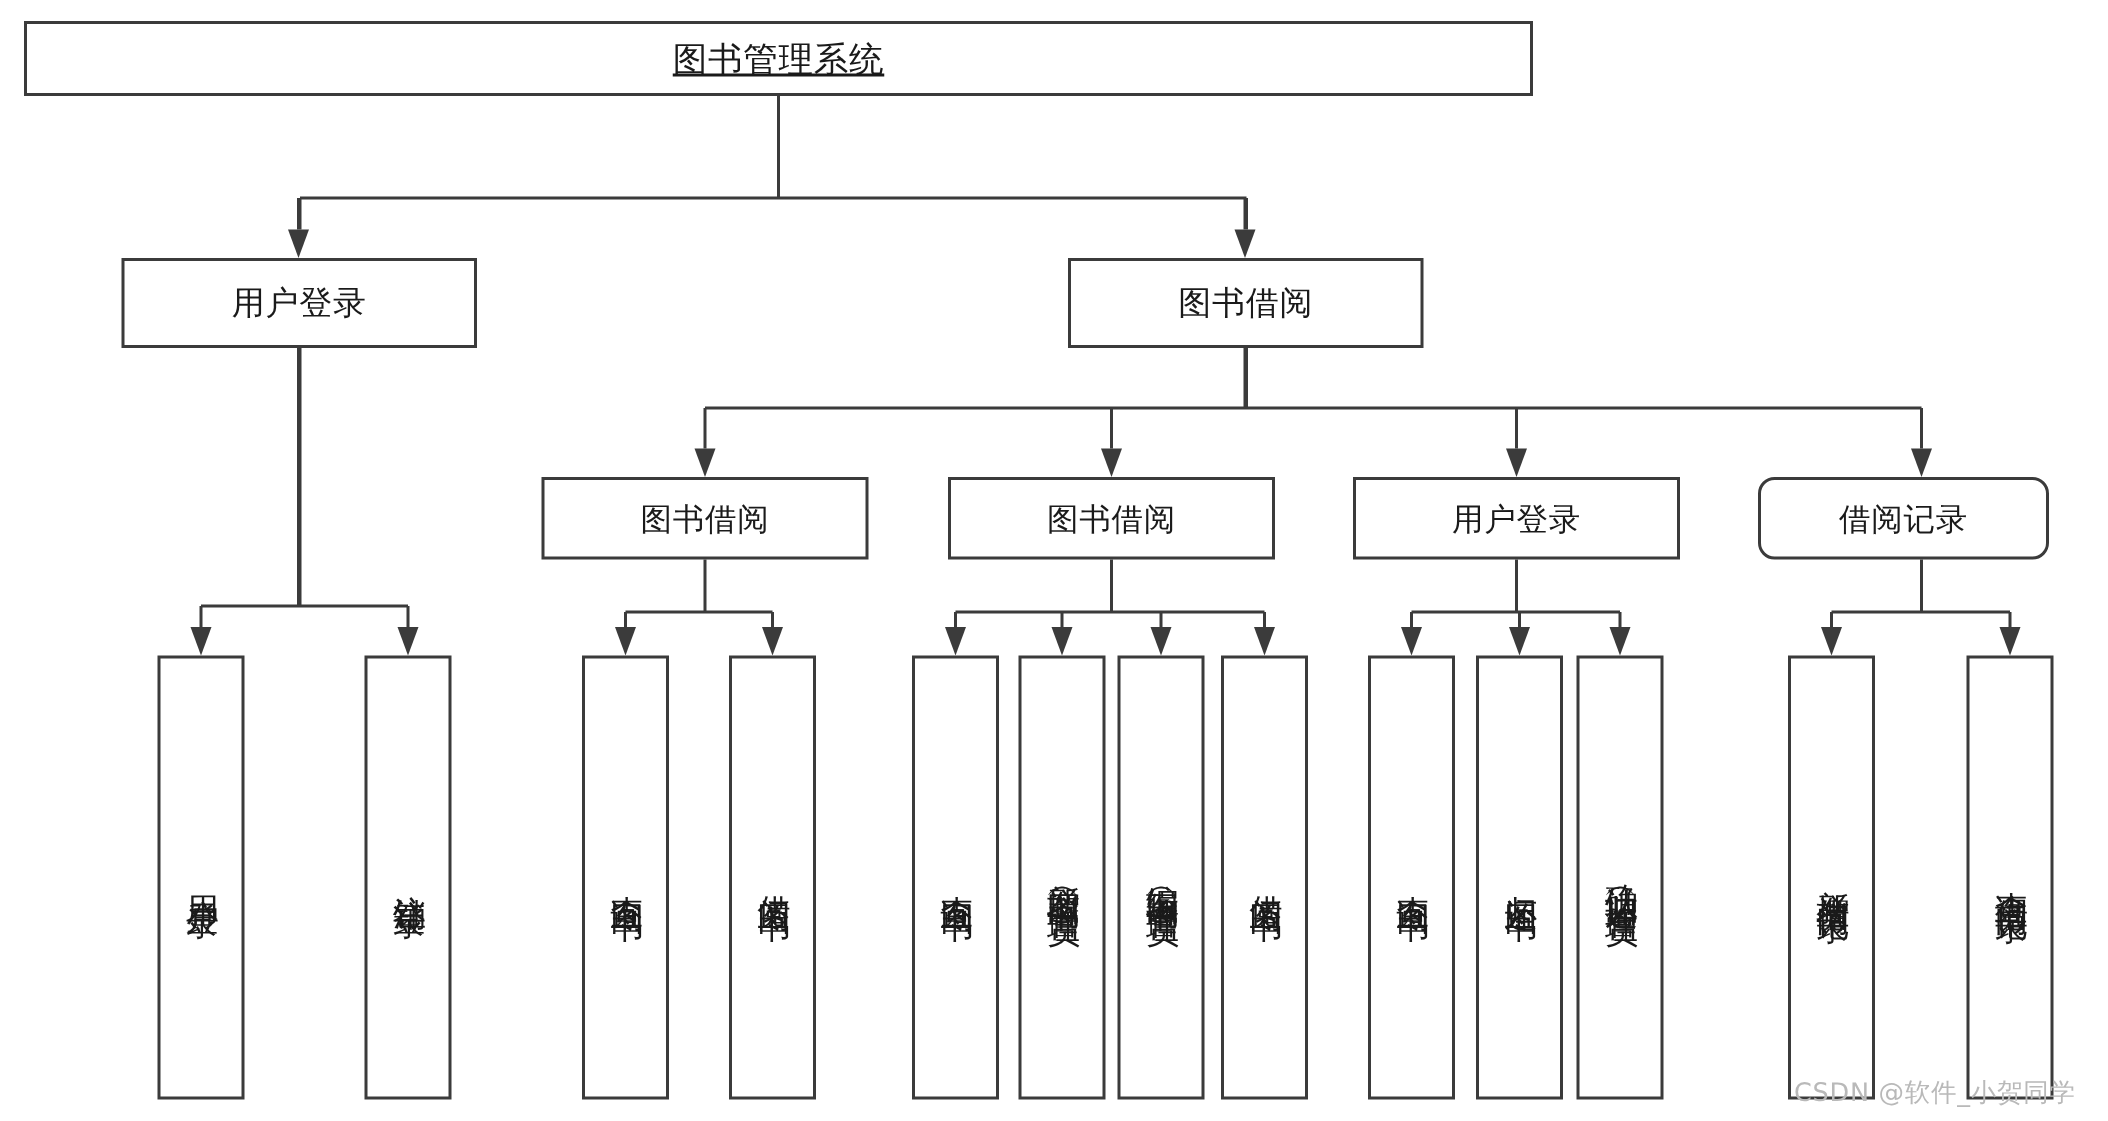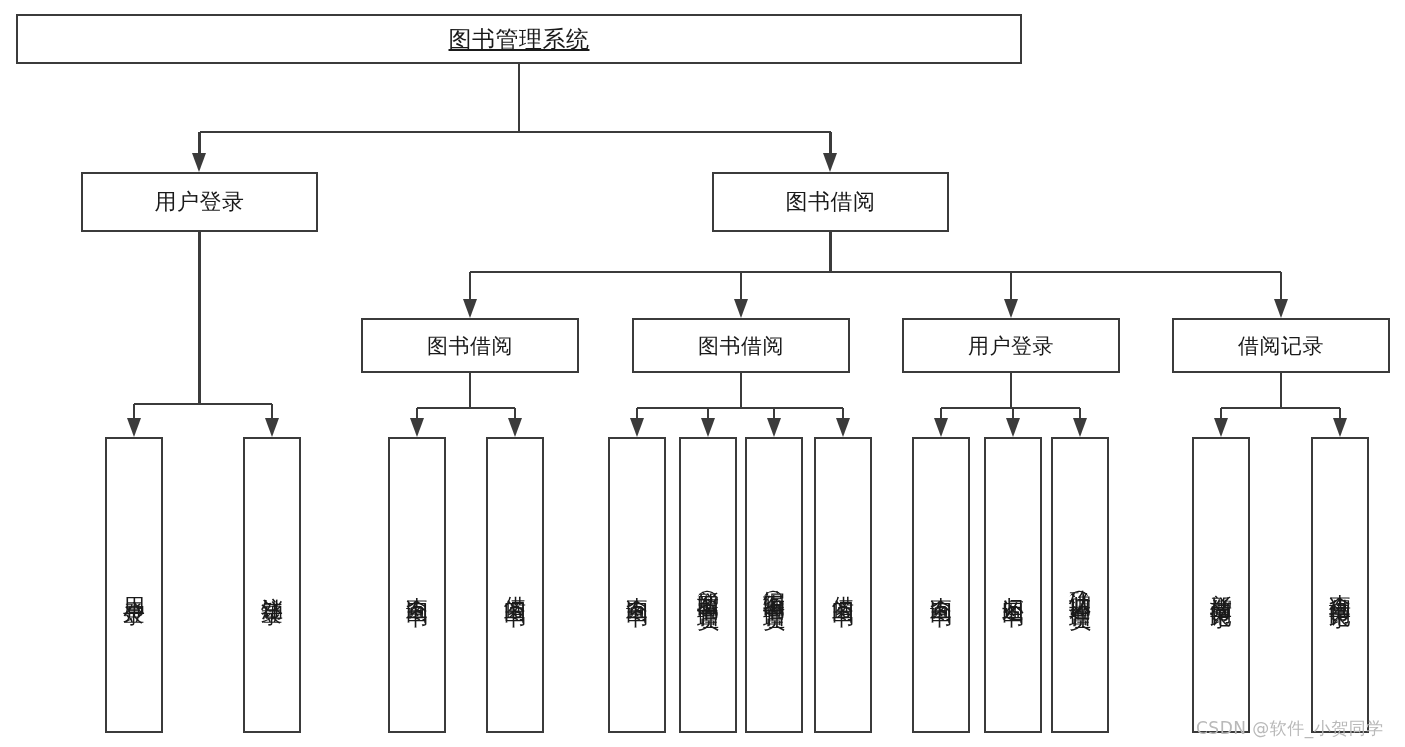--- a/index.html
+++ b/index.html
@@ -95,21 +95,21 @@
       </div>
       <div class="node lvl3" style="left: 361px; top: 318px; width: 218px; height: 55px;">
         <span class="htext">图书借阅</span>
       </div>
       <div class="node lvl3" style="left: 632px; top: 318px; width: 218px; height: 55px; align-items: center;">
         <span class="htext">图书借阅</span>
       </div>
       <div class="node lvl3" style="left: 902px; top: 318px; width: 218px; height: 55px;">
         <span class="htext">用户登录</span>
       </div>
-      <div class="node lvl3" style="left: 1172px; top: 318px; width: 218px; height: 55px;">
+      <div class="node lvl3" style="left: 1172px; top: 318px; width: 194px; height: 55px; border-radius: 11px;">
         <span class="htext">借阅记录</span>
       </div>
       <div class="node lvl4 leaf" style="left: 105px; top: 437px; width: 58px; height: 296px;">
         <span class="vtext">用户登录</span>
       </div>
       <div class="node lvl4 leaf" style="left: 243px; top: 437px; width: 58px; height: 296px;">
         <span class="vtext">注销登录</span>
       </div>
       <div class="node lvl4 leaf" style="left: 388px; top: 437px; width: 58px; height: 296px;">
         <span class="vtext">查询图书</span>

